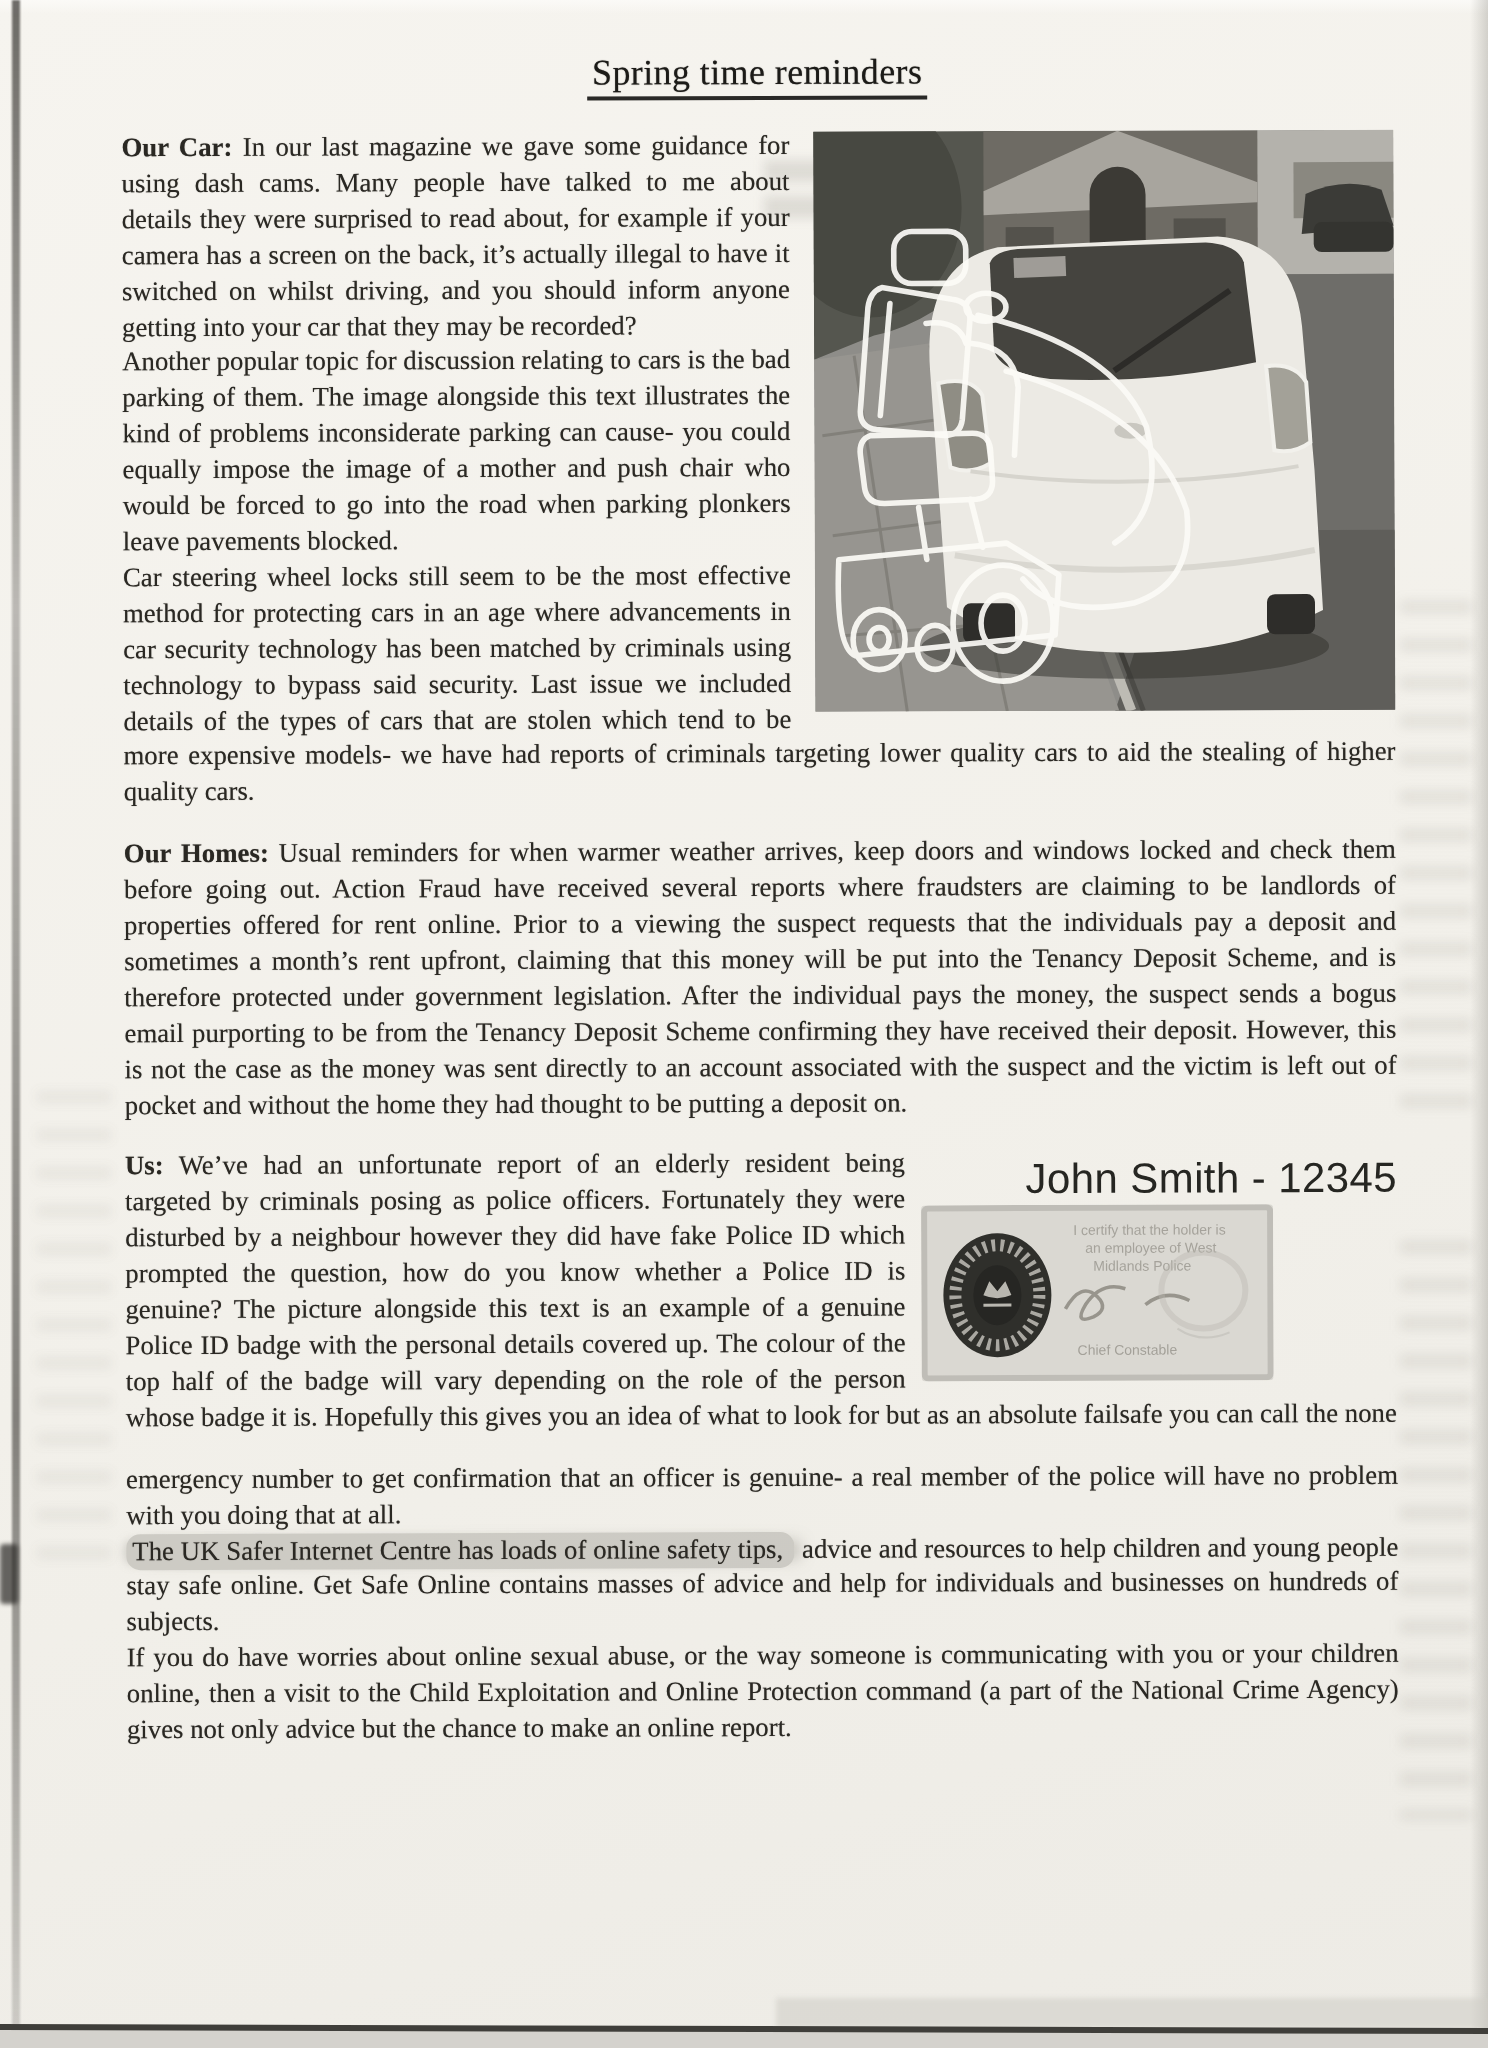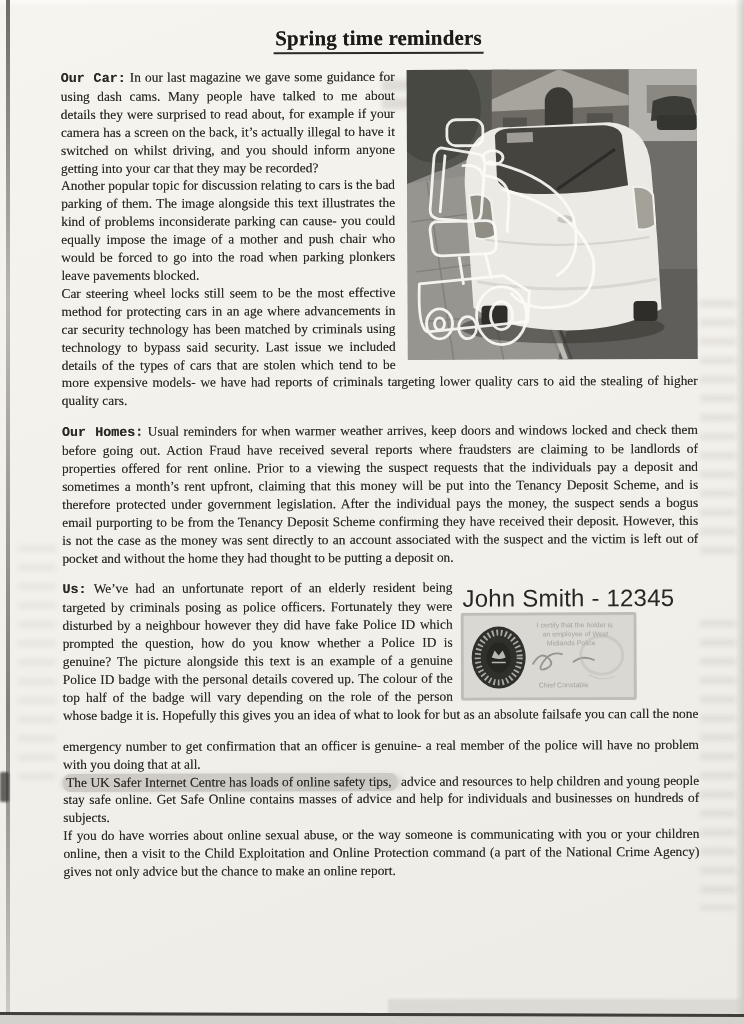--- a/index.html
+++ b/index.html
@@ -17,33 +17,33 @@
   .bottom-band{left:-4px;top:1013px;width:752px;height:12px;background:#d4d2cd;border-top:3px solid #3f3e3a;transform:rotate(.15deg);}
   .bleed{position:absolute;pointer-events:none;filter:blur(2.6px);
         background:repeating-linear-gradient(180deg,rgba(110,106,96,.11) 0 7px,rgba(0,0,0,0) 7px 19px);}
   .bleed-title{left:382px;top:80px;width:250px;height:34px;background:repeating-linear-gradient(180deg,rgba(105,102,92,.16) 0 11px,rgba(0,0,0,0) 11px 18px);}
   .bleed-right1{left:700px;top:300px;width:36px;height:260px;}
   .bleed-right2{left:700px;top:620px;width:36px;height:290px;}
   .bleed-left{left:18px;top:545px;width:38px;height:235px;opacity:.7;}
   
   .content{position:absolute;left:62px;top:26px;width:636px;transform:rotate(-.2deg);}
   .title-wrap{text-align:center;margin:0 0 14px 0;}
-  .title{display:inline-block;font-size:21px;font-weight:bold;letter-spacing:.2px;color:#1c1b18;
+  .title{display:inline-block;font-size:18px;font-weight:normal;letter-spacing:.2px;color:#1c1b18;
         border-bottom:2.4px solid #2a2927;padding:0 2px 1px 2px;
         text-shadow:0 0 .5px rgba(30,28,24,.65);}
   .bt{margin:0;font-size:13.4px;line-height:17.9px;text-align:justify;
         text-shadow:0 0 .45px rgba(46,42,36,.55);}
-  .lead{font-weight:bold;font-family:Liberation Mono, monospace;}
+  .lead{font-weight:bold;}
   .sec-gap{margin-top:13px;}
   .gap-top{margin-top:13px;}
   .car-fig{float:right;width:290px;height:290px;margin:2px 0 6px 12px;}
   .car-fig svg,.badge-col svg{display:block;}
   .badge-col{float:right;width:238px;margin:2px 0 4px 8px;}
-  .badge-caption{font-family:"Liberation Sans","DejaVu Sans",sans-serif;font-size:24px;color:#262622;
-        margin:4px 0 0 2px;white-space:nowrap;letter-spacing:.2px;}
+  .badge-caption{font-family:"Liberation Sans","DejaVu Sans",sans-serif;font-size:21px;color:#262622;
+        margin:4px 0 0 2px;white-space:nowrap;letter-spacing:.2px;text-align:right;}
   figure{margin:0;}
   .hl{white-space:nowrap;background:rgba(156,153,145,.42);border-radius:7px;padding:1px 6px 2px 3px;
         box-shadow:7px 0 7px -4px rgba(156,153,145,.5), -4px 0 5px -3px rgba(156,153,145,.4);}
 </style>
 </head>
 <body>
 
 <div class="page">
 
   <div class="artifact top-edge"></div>

